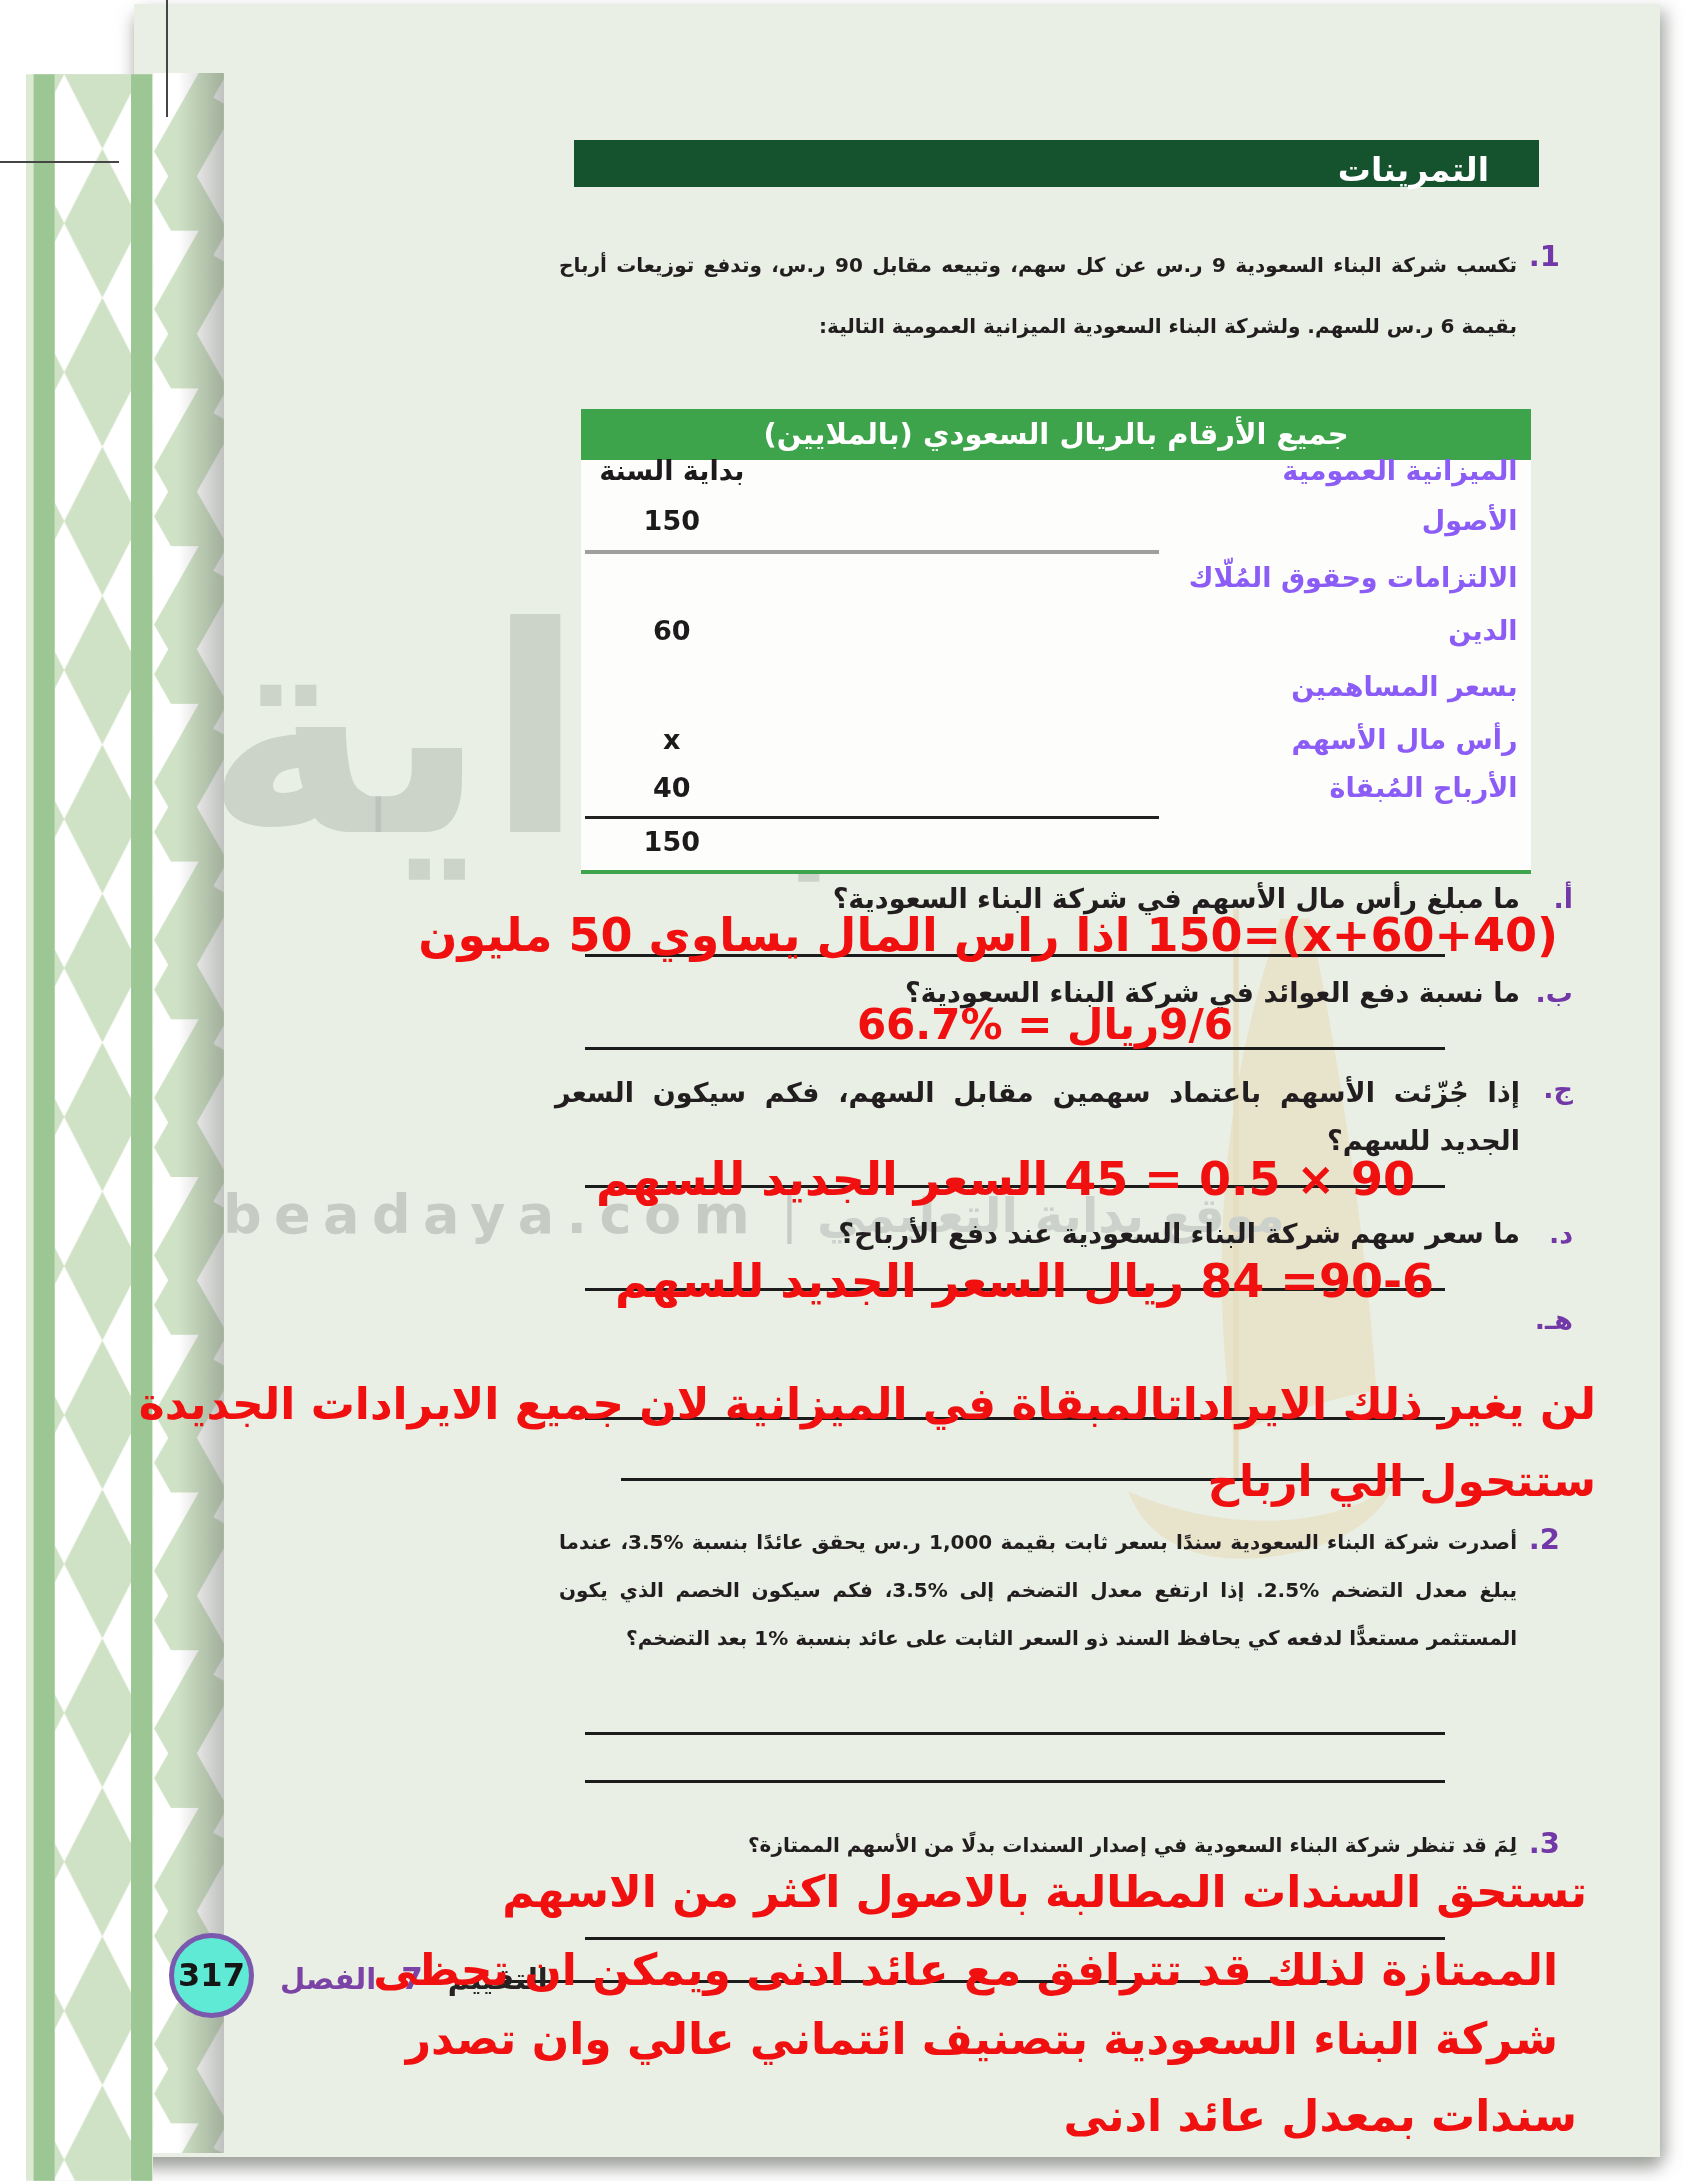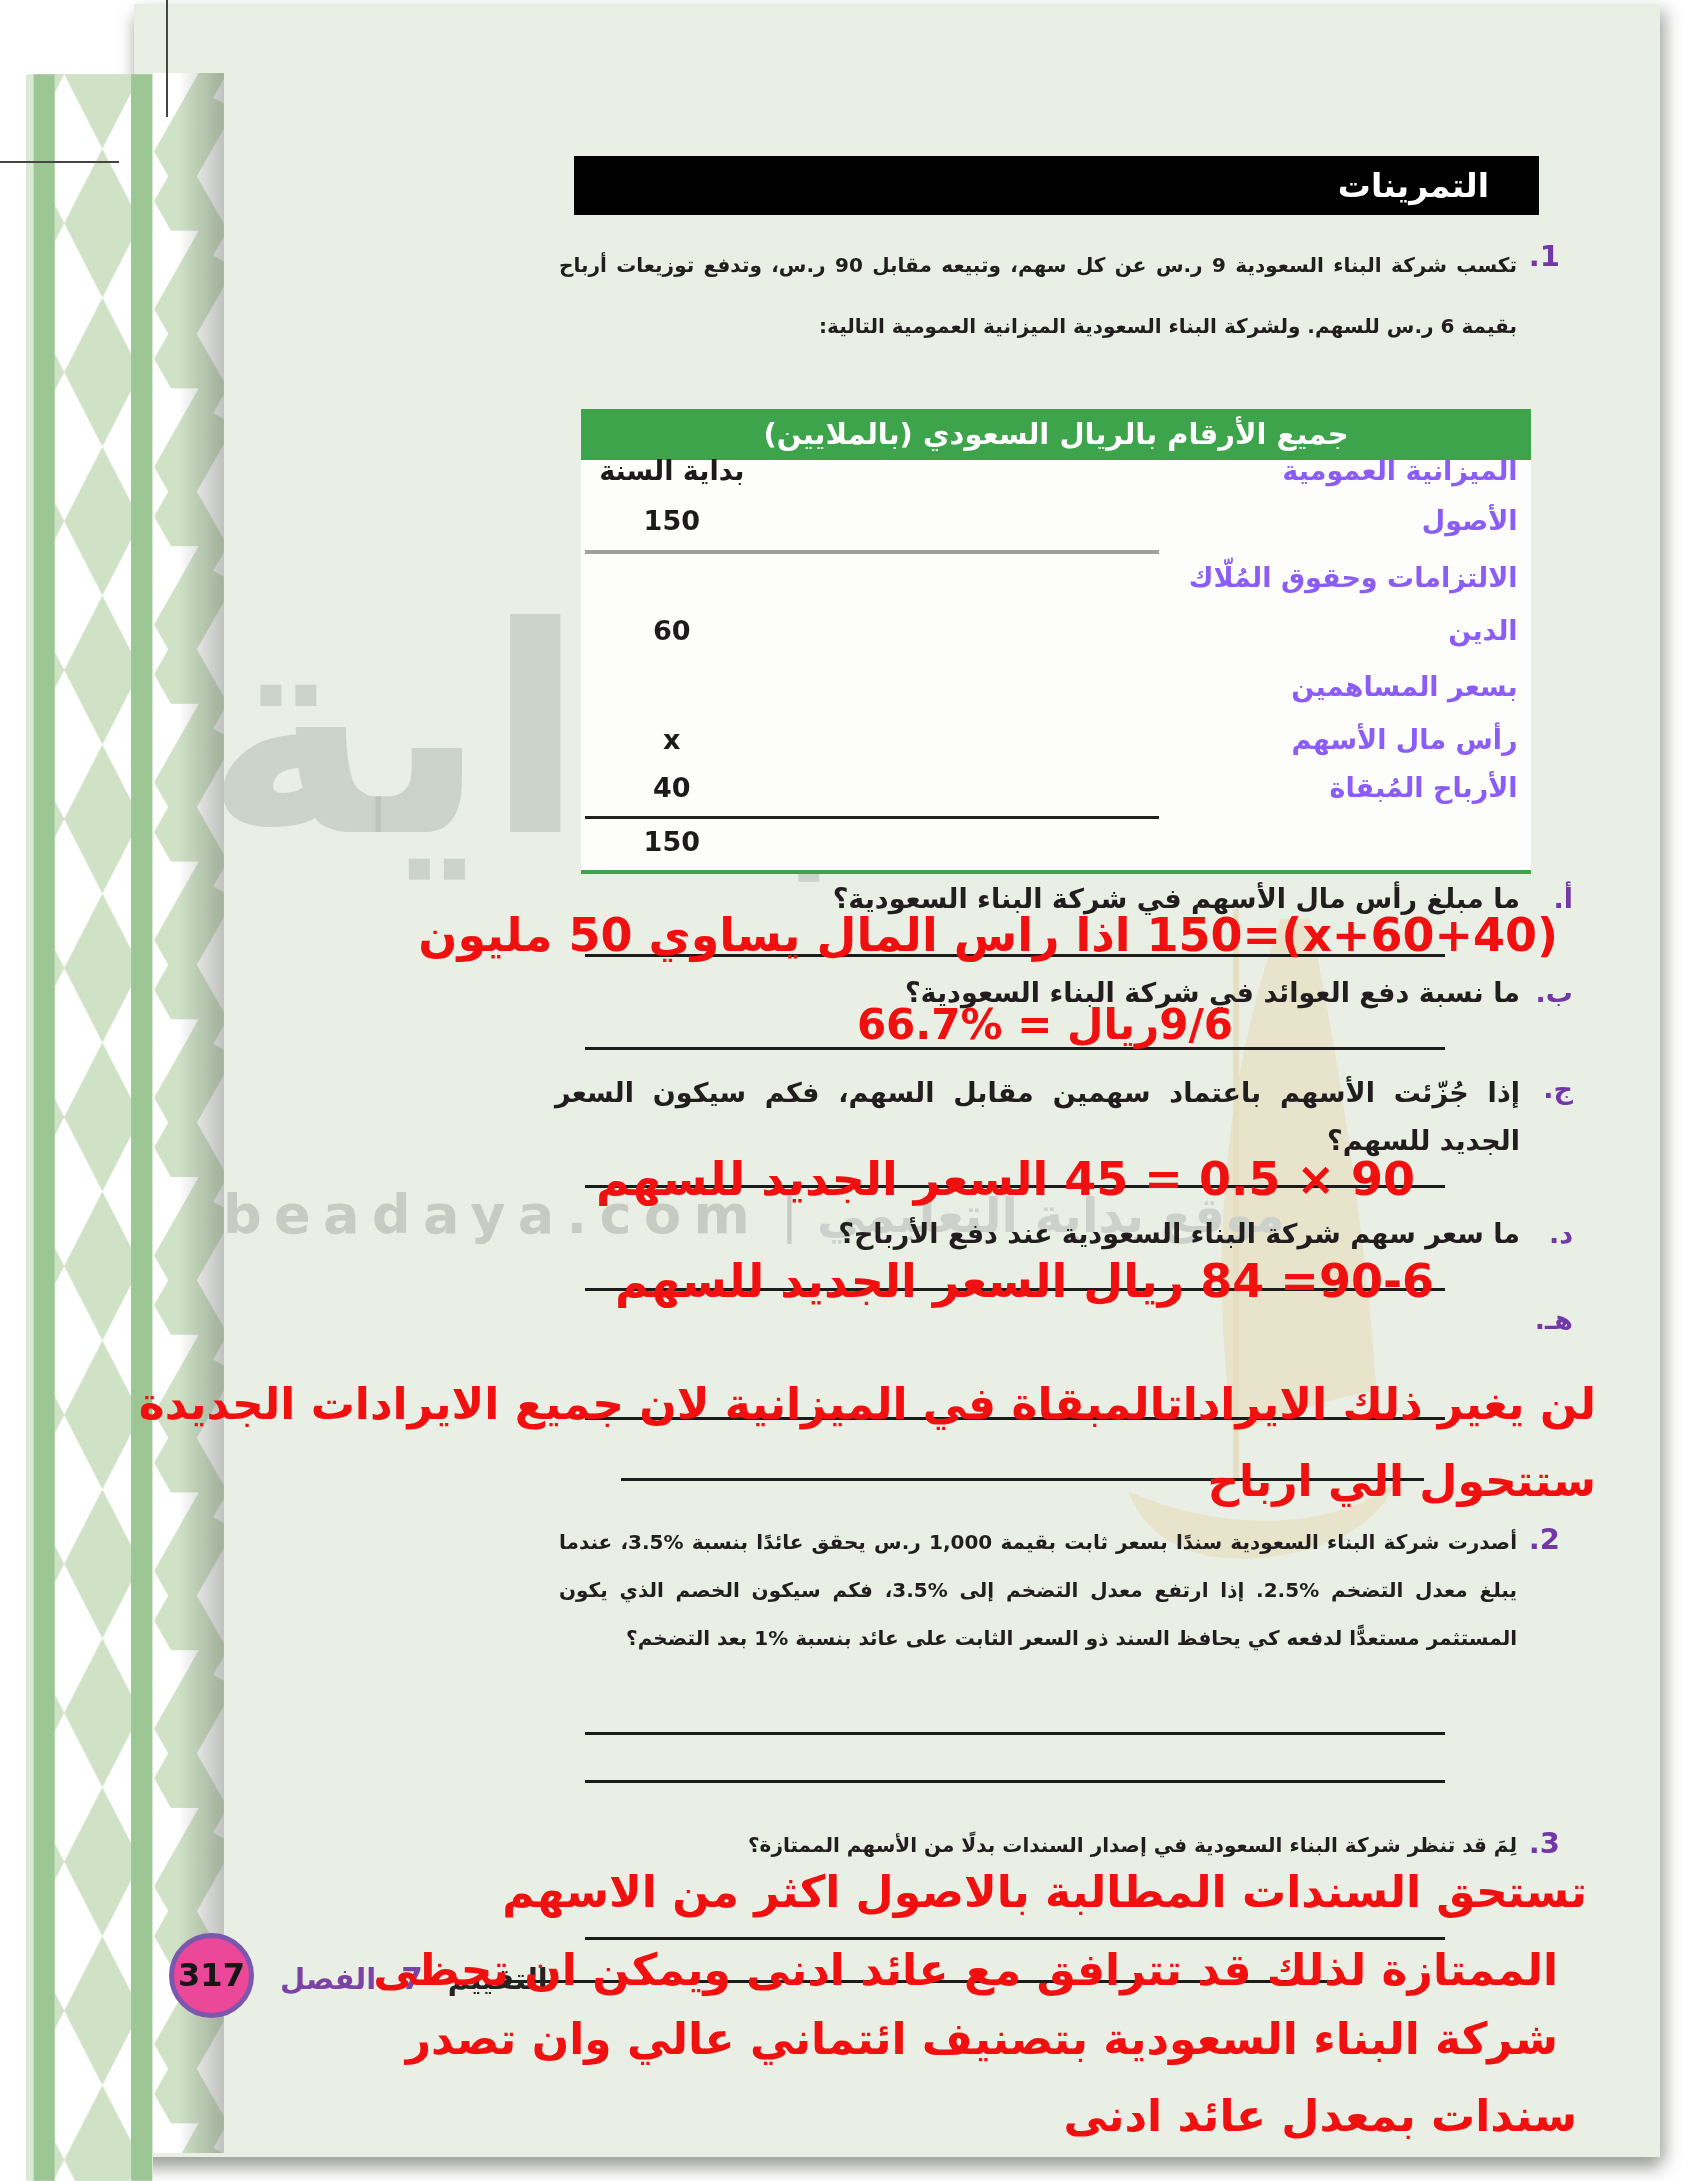--- a/index.html
+++ b/index.html
@@ -17,21 +17,21 @@
   .chev-shade{left:153px;top:73px;width:71px;height:2080px;
       background:linear-gradient(to right, rgba(233,239,228,0) 35%, rgba(95,100,92,.38) 97%);}
   
   .wm-big{left:189px;top:583px;width:669px;direction:rtl;font-size:287px;line-height:1.05;
           font-weight:bold;color:rgba(173,179,172,.48);}
   .wm-row{left:223px;top:1183px;display:flex;gap:19px;align-items:center;}
   .wm-latin{font-size:54px;font-weight:bold;letter-spacing:12.4px;color:#c6cbc4;}
   .wm-sep{font-size:50px;color:#c6cbc4;}
   .wm-ar{font-size:48px;font-weight:bold;color:#ccd1cb;direction:rtl;}
   
-  .titlebar{left:574px;top:156px;width:965px;height:59px;background:#000000;direction:rtl;}
+  .titlebar{left:574px;top:140px;width:965px;height:47px;background:#14532d;direction:rtl;}
   .titlebar span{display:block;color:#fff;font-size:33px;font-weight:bold;line-height:59px;
                  padding-right:50px;}
   
   .exnum{color:#7338a8;font-size:29px;font-weight:bold;direction:rtl;}
   .extext{direction:rtl;text-align:justify;text-align-last:right;color:#221e1f;
           font-size:20px;font-weight:bold;}
   .qletter{color:#7338a8;font-size:27px;font-weight:bold;direction:rtl;}
   .qtext{direction:rtl;color:#221e1f;font-size:27px;font-weight:bold;white-space:nowrap;}
   .qtext.wrap{white-space:normal;text-align:justify;text-align-last:right;}
   
@@ -42,21 +42,21 @@
   .tlabel{position:absolute;right:13.4px;direction:rtl;color:#8b5cf6;font-size:27px;font-weight:bold;white-space:nowrap;}
   .tval{position:absolute;left:4.8px;width:172px;text-align:center;color:#1d1a1b;font-size:27px;font-weight:600;}
   .gline{position:absolute;left:3.8px;width:574px;height:3.8px;background:#9f9f9f;}
   .kline{position:absolute;left:3.8px;width:574px;height:2.9px;background:#222;}
   
   .rule{height:2.9px;background:#1c1c1c;}
   
   .red{direction:rtl;color:#f01010;font-weight:bold;white-space:nowrap;z-index:6;}
   
   .pgcircle{left:169px;top:1933px;width:75px;height:75px;border-radius:50%;
-            border:5.7px solid #7b58ae;background:#ec4899;text-align:center;}
+            border:5.7px solid #7b58ae;background:#5eead4;text-align:center;}
   .pgcircle span{font-size:32px;font-weight:bold;color:#161616;line-height:75px;}
   .footer-label{left:280px;top:1960px;display:flex;gap:25px;align-items:baseline;}
   .f-ch{color:#7b43a5;font-size:29px;font-weight:bold;}
   .f-n{color:#7b43a5;font-size:31px;font-weight:bold;}
   .f-sec{color:#262222;font-size:29px;font-weight:bold;}
   .z2{z-index:2}.z3{z-index:3}.z4{z-index:4}.z8{z-index:8}
 </style>
 </head>
 <body>
 

